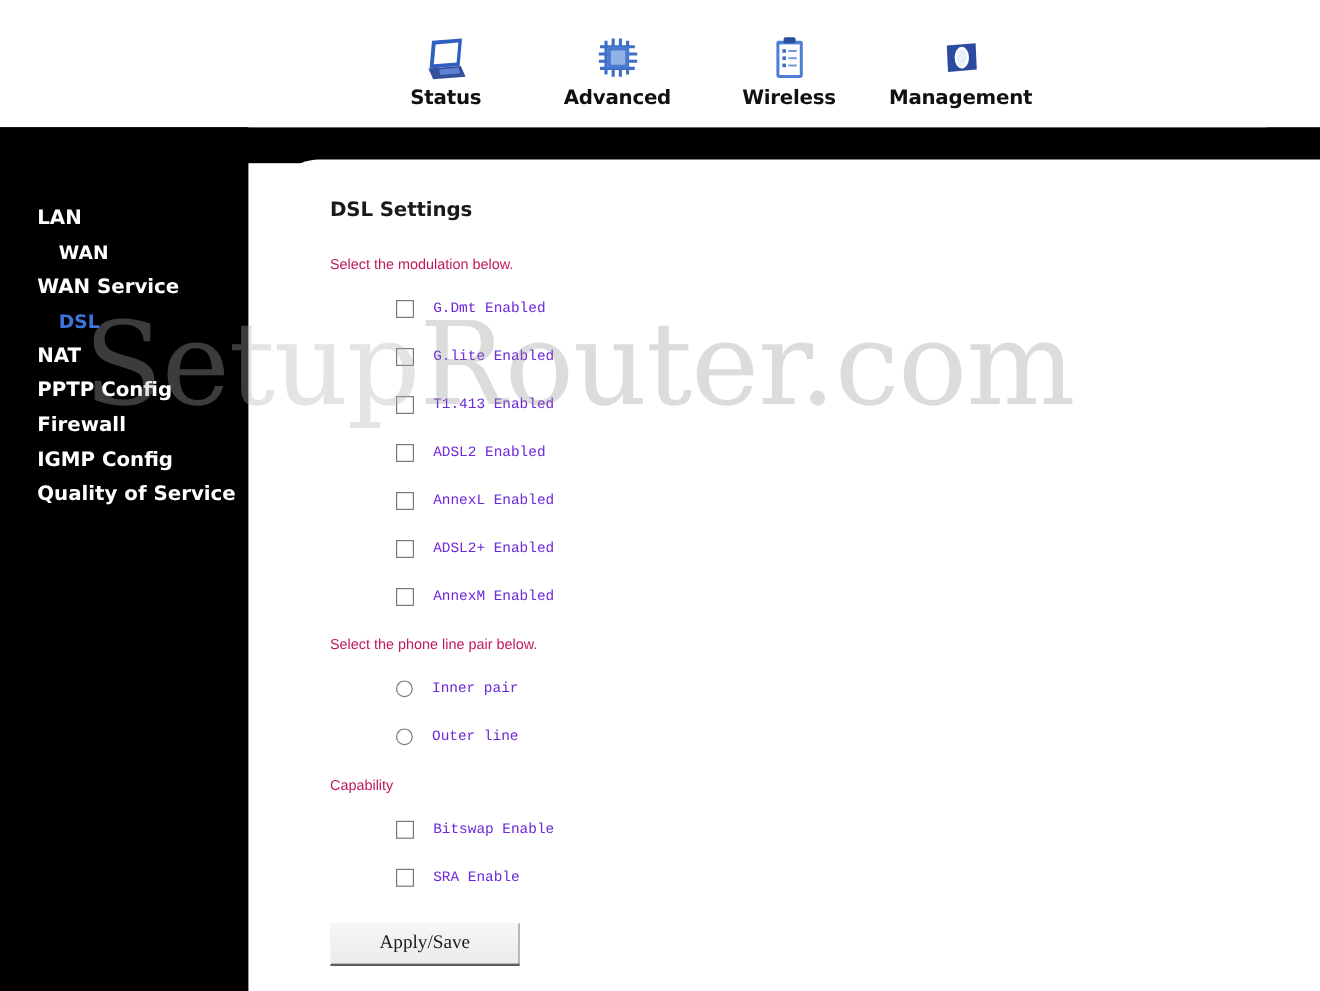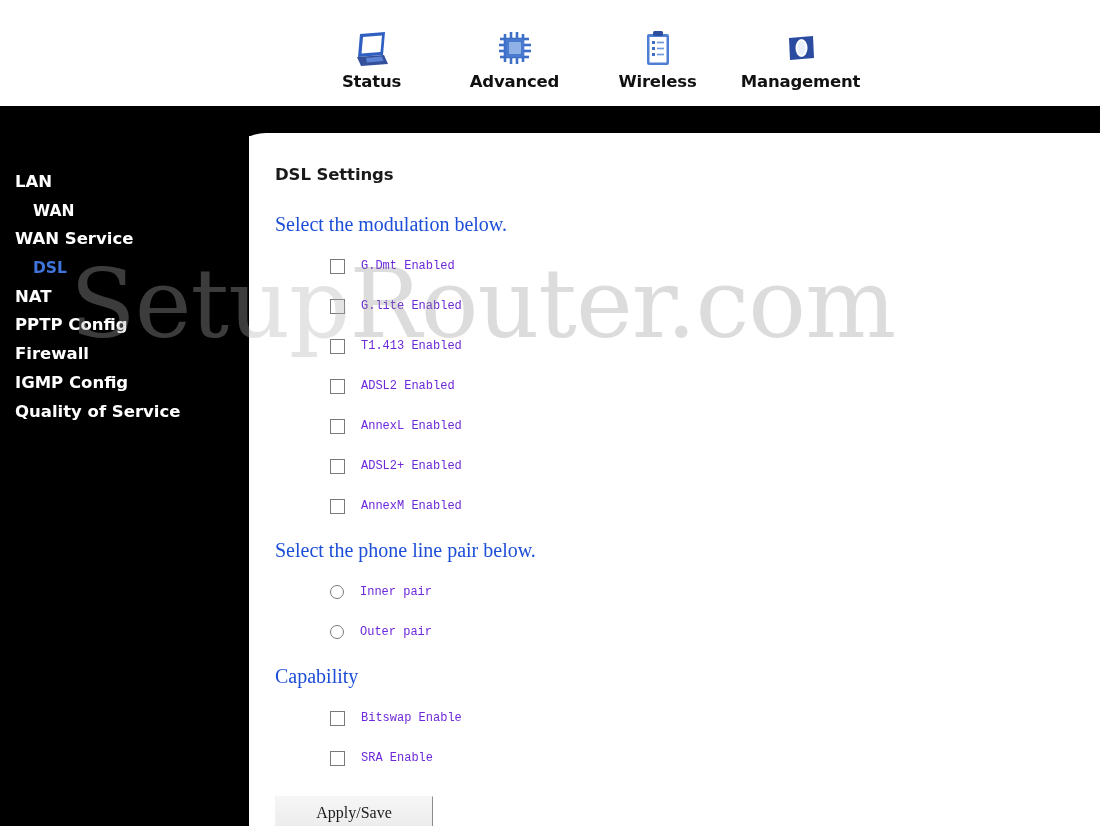--- a/index.html
+++ b/index.html
@@ -62,25 +62,26 @@
     left: 0; top: 106px;
     width: 1100px; height: 30px;
     background: #000000;
     z-index: 2;
   }
 
   
   .sidebar {
     position: absolute;
     left: 0; top: 106px;
-    width: 249px;
+    width: 207px;
     height: 720px;
     background: #000000;
     z-index: 5;
     padding-top: 62px;
+    padding-left: 16px;
   }
   .side-item {
     color: #ffffff;
     font-family: "DejaVu Sans", "Liberation Sans", sans-serif;
     font-size: 16.5px;
     font-weight: bold;
     padding: 0 0 0 15px;
     line-height: 28.7px;
     height: 28.7px;
     white-space: nowrap;
@@ -111,23 +112,23 @@
   }
   .page-title {
     font-family: "DejaVu Sans", "Liberation Sans", sans-serif;
     font-size: 16.5px;
     font-weight: bold;
     color: #1a1a1a;
     margin: 0 0 29px 0;
     letter-spacing: -0.1px;
   }
   .section-label {
-    font-family: Liberation Serif, serif;
-    font-size: 20px;
-    color: #1d4ed8;
+    font-family: Liberation Sans, sans-serif;
+    font-size: 12px;
+    color: #be185d;
     margin: 0 0 10px 0;
   }
   .opt-row {
     display: flex;
     align-items: center;
     height: 40px;
     padding-left: 55px;
   }
   .cb {
     width: 15px; height: 15px;
@@ -316,21 +317,21 @@
       </div>
 
       <div class="section-label gap-before-section">Select the phone line pair below.</div>
 
       <div class="opt-row">
         <div class="rb"></div>
         <div class="opt-label">Inner pair</div>
       </div>
       <div class="opt-row">
         <div class="rb"></div>
-        <div class="opt-label">Outer pair</div>
+        <div class="opt-label">Outer line</div>
       </div>
 
       <div class="section-label gap-before-section">Capability</div>
 
       <div class="opt-row">
         <div class="cb"></div>
         <div class="opt-label">Bitswap Enable</div>
       </div>
       <div class="opt-row">
         <div class="cb"></div>

